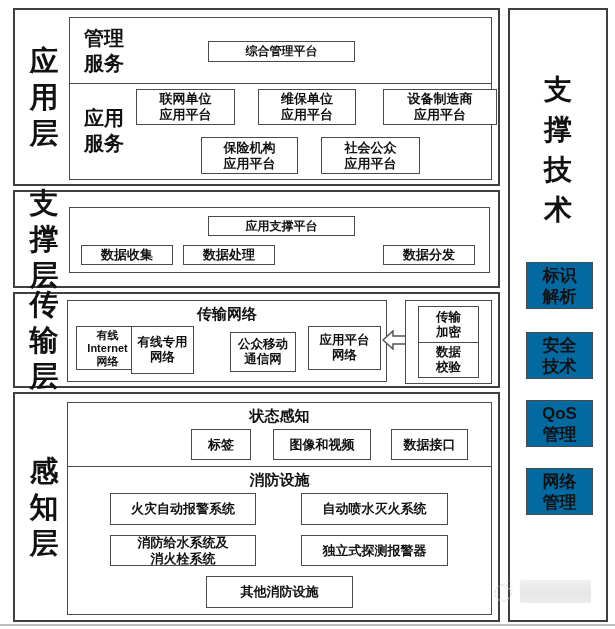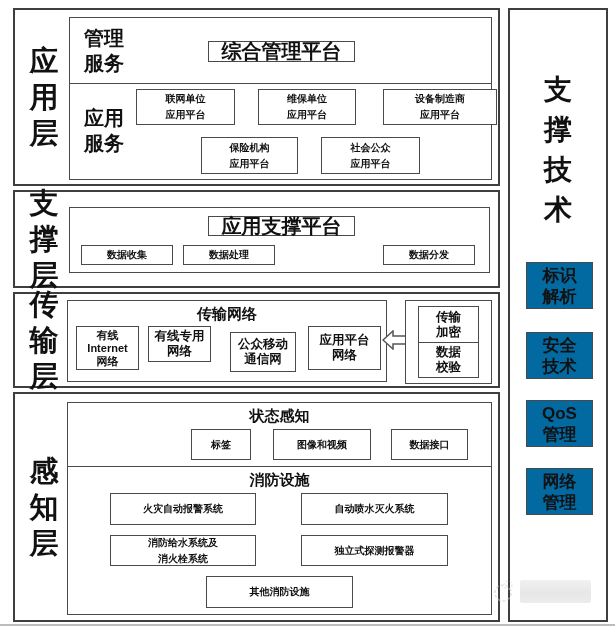--- a/index.html
+++ b/index.html
@@ -26,22 +26,22 @@
   }
   .sec { position:relative; box-sizing:border-box; }
   .sec-label {
     position:absolute; left:8px; top:0; bottom:0; width:52px;
     display:flex; align-items:center; justify-content:center;
     font-size:20px; line-height:25px; white-space:pre-line; text-align:center;
   }
   .sec-title {
     position:absolute; left:0; right:0; top:4px; text-align:center; font-size:15px;
   }
-  .t15 { font-size:20px; }
-  .t13 { font-size:10px; line-height:16px;text-align:center; }
+  .t15 { font-size:12px; }
+  .t13 { font-size:13px; line-height:16px;text-align:center; }
   .t12 { font-size:12.5px; line-height:15px; }
   .t11 { font-size:11px; line-height:13px; }
   .rp-box {
     position:absolute; left:16px; width:67px; height:47px;
     border:1.5px solid #4a4a4a; box-sizing:border-box; background:#0369a1;
     display:flex; align-items:center; justify-content:center; text-align:center;
     font-size:17px; line-height:21px; white-space:pre-line;
   }
   .rp-title {
     position:absolute; left:0; right:0; top:60px; text-align:center;
@@ -108,21 +108,21 @@
   <div class="layer" style="left:13px;top:292px;width:487px;height:96px">
     <div class="layer-label">传
 输
 层</div>
 
     <div class="inner" style="left:52px;top:6px;width:320px;height:82px">
       <div class="sec-title">传输网络</div>
       <div class="box t11" style="left:8px;top:25px;width:63px;height:44px">有线
 Internet
 网络</div>
-      <div class="box t12" style="left:80px;top:25px;width:63px;height:36px">有线专用
+      <div class="box t12" style="left:63px;top:25px;width:63px;height:48px">有线专用
 网络</div>
       <div class="box t12" style="left:162px;top:31px;width:66px;height:40px">公众移动
 通信网</div>
       <div class="box t12" style="left:240px;top:25px;width:73px;height:44px">应用平台
 网络</div>
     </div>
 
     <svg style="position:absolute;left:367px;top:36px" width="26" height="20" viewBox="0 0 26 20">
       <polygon points="1,10 11,1 11,6 25,6 25,14 11,14 11,19" fill="#ffffff" stroke="#555555" stroke-width="1.5"></polygon>
     </svg>

